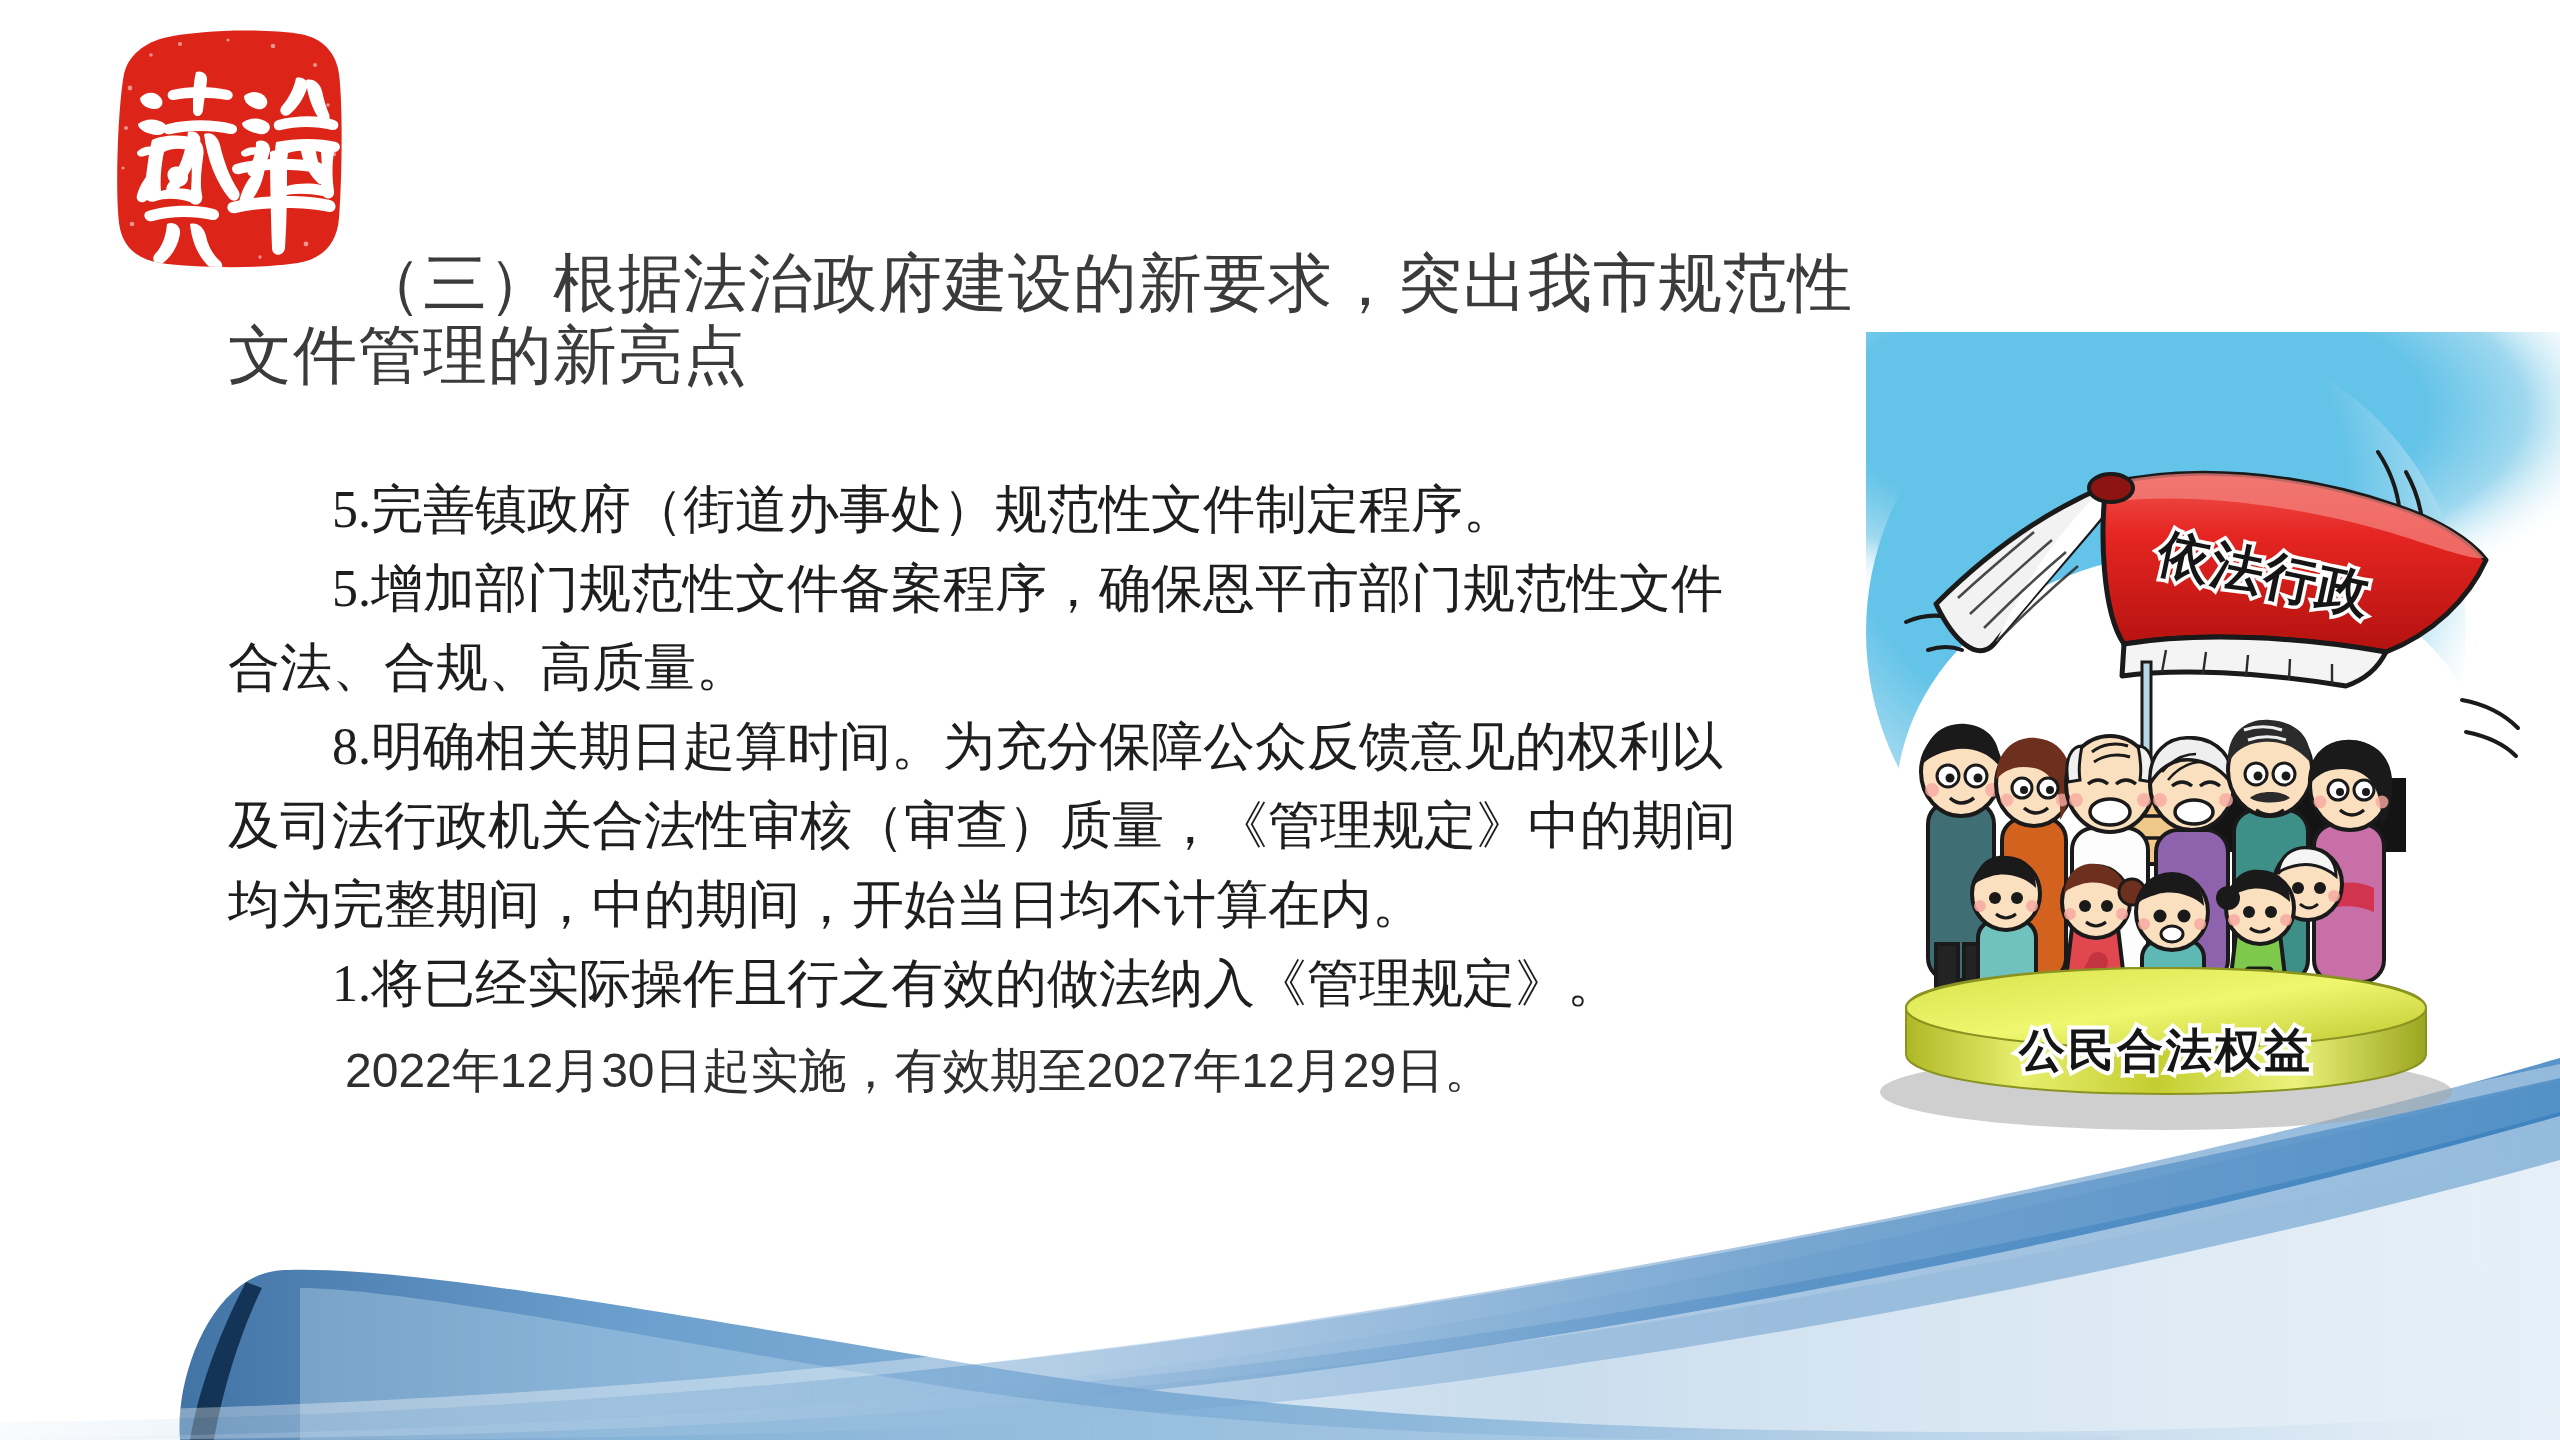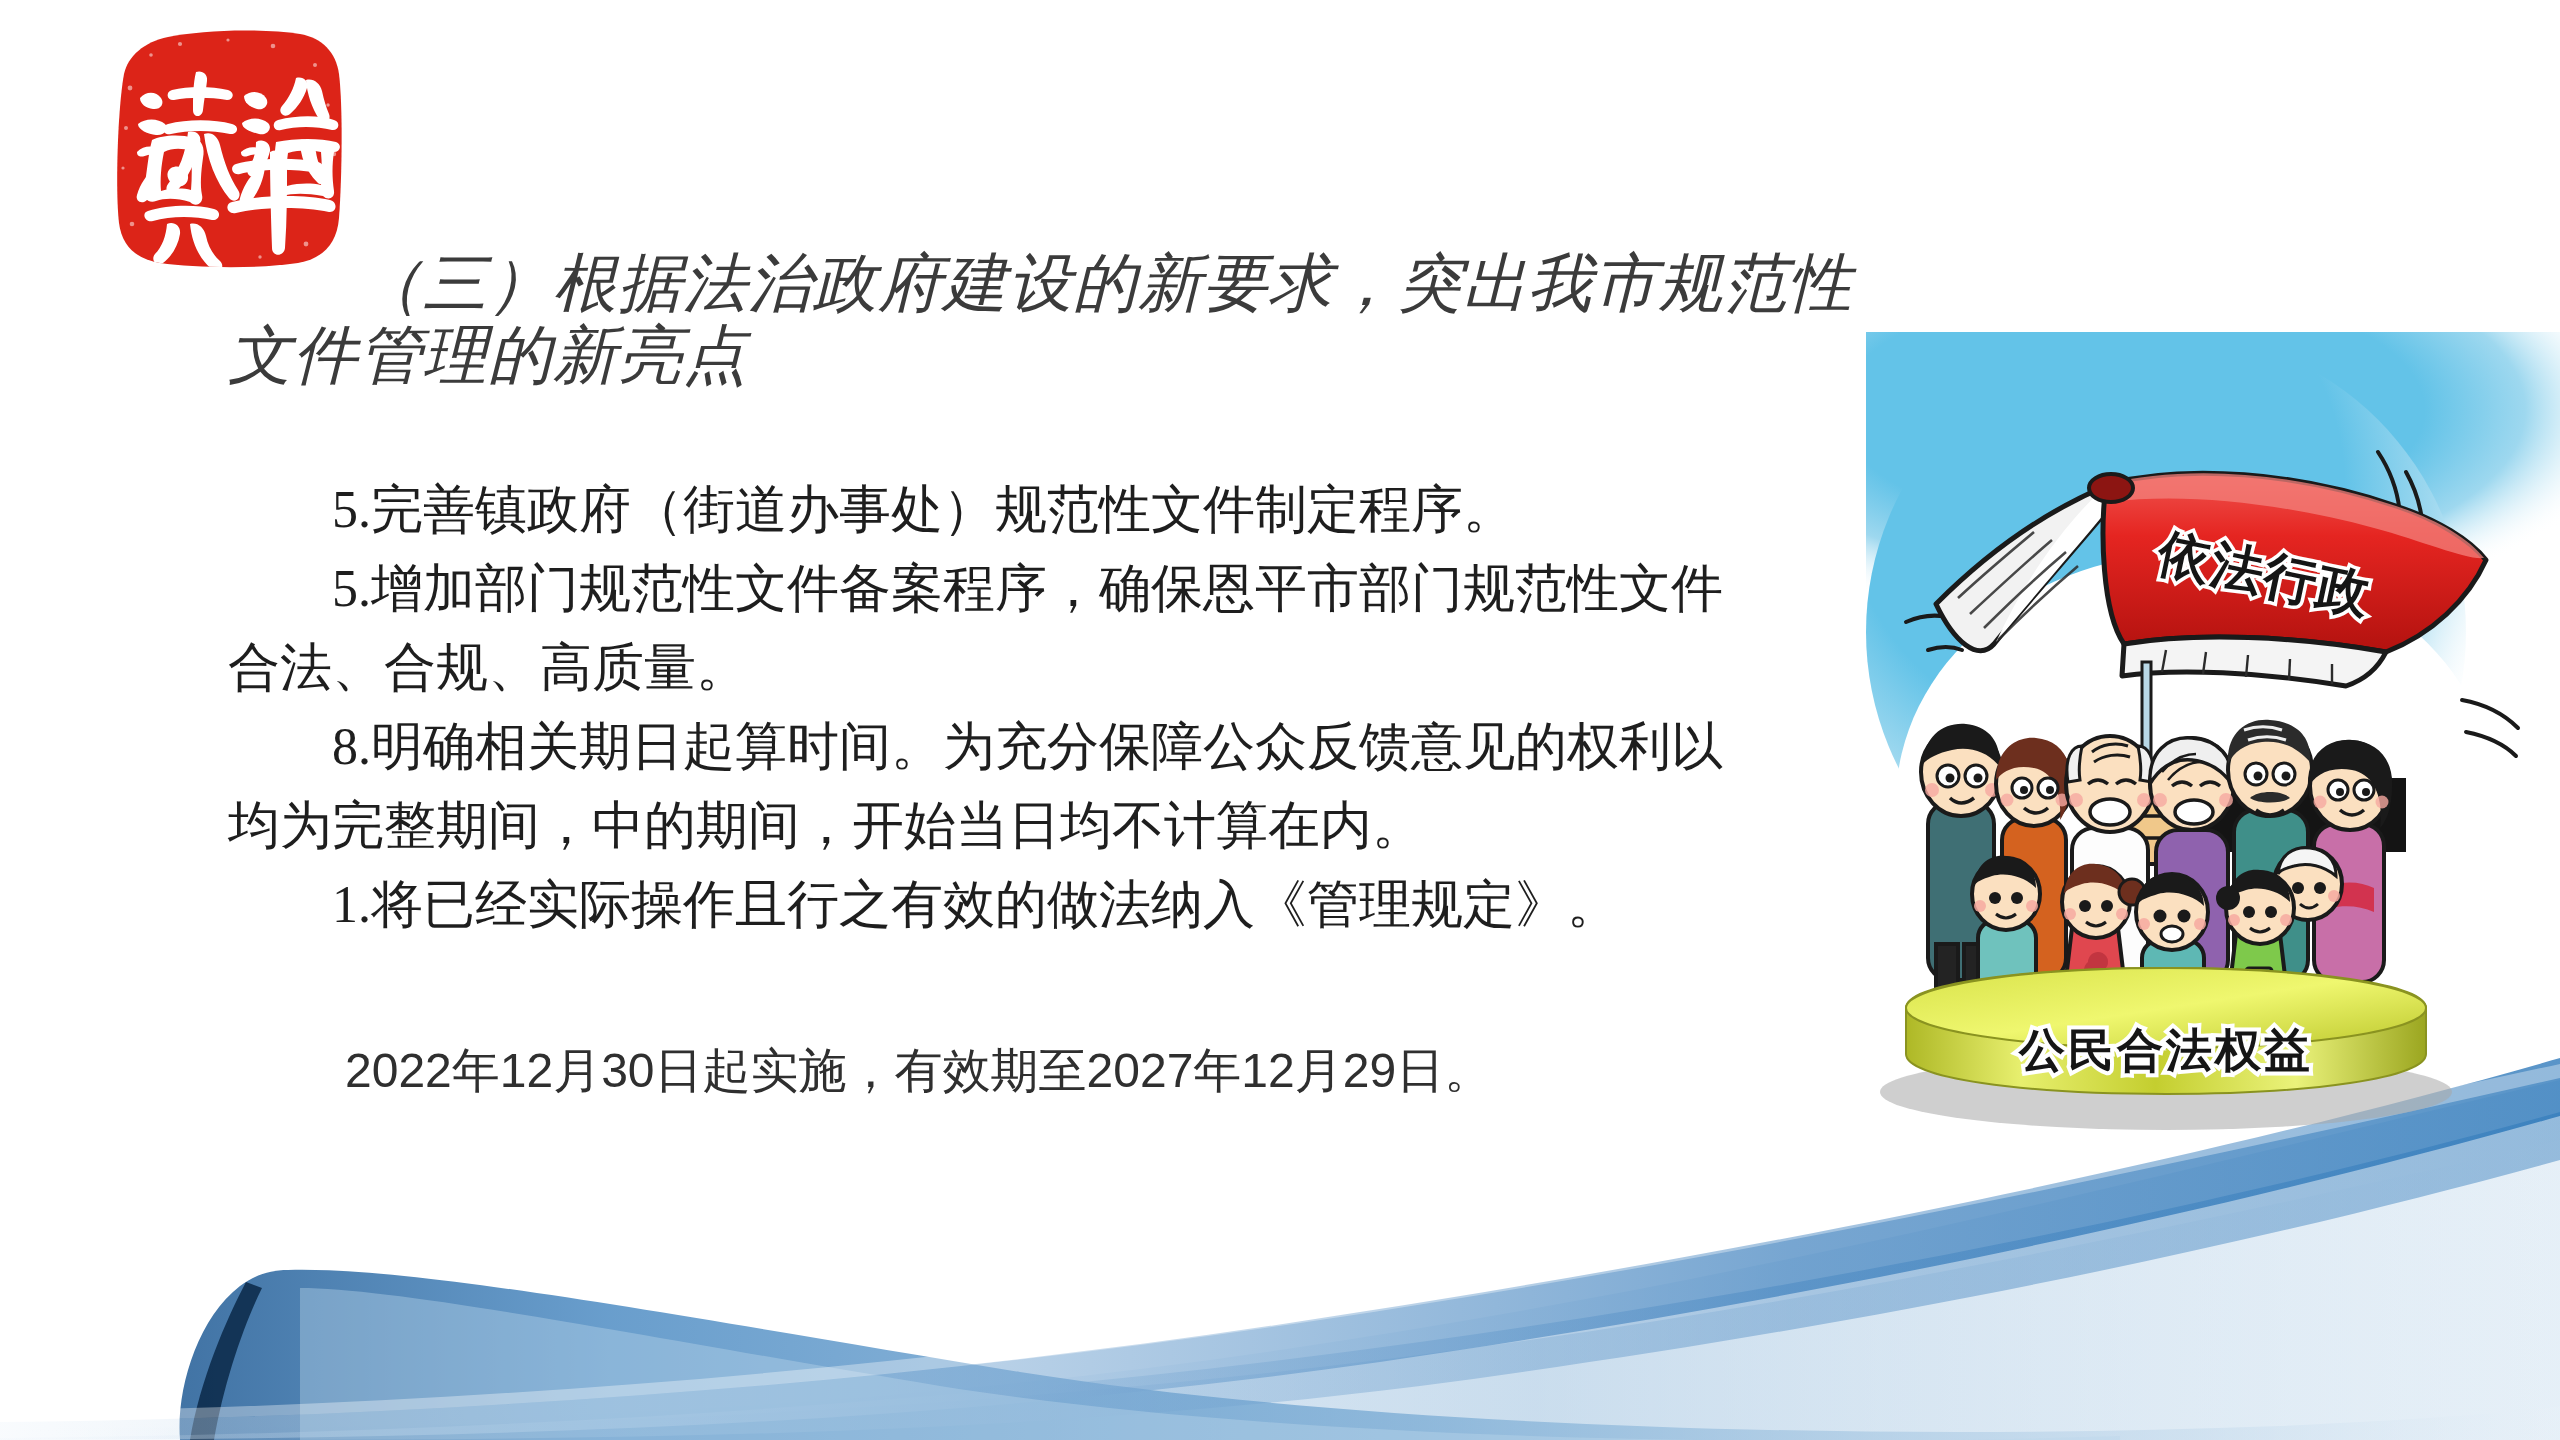--- a/index.html
+++ b/index.html
@@ -17,21 +17,20 @@
   .seal svg{display:block;width:100%;height:100%;}
 
   
   .title-block{
     position:absolute;left:228px;top:248px;width:1760px;
     font-size:64px;line-height:1.12;color:#3b3b3b;
     font-family:"Liberation Sans","DejaVu Sans",sans-serif;
     font-weight:400;letter-spacing:1px;
     white-space:pre-wrap;
     z-index:6;
-    font-style:italic;
   }
 
   
   .illus{
     position:absolute;left:1866px;top:332px;width:700px;height:800px;
     z-index:2;
   }
   .illus svg{display:block;width:100%;height:100%;}
 
   
@@ -441,20 +440,21 @@
   <div class="body-block">
     <div class="para">
       <div class="body-line">　　5.完善镇政府（街道办事处）规范性文件制定程序。</div>
     </div>
     <div class="para">
       <div class="body-line">　　5.增加部门规范性文件备案程序，确保恩平市部门规范性文件</div>
       <div class="body-line">合法、合规、高质量。</div>
     </div>
     <div class="para">
       <div class="body-line">　　8.明确相关期日起算时间。为充分保障公众反馈意见的权利以</div>
+      <div class="body-line">及司法行政机关合法性审核（审查）质量，《管理规定》中的期间</div>
       <div class="body-line">均为完整期间，中的期间，开始当日均不计算在内。</div>
     </div>
     <div class="para">
       <div class="body-line">　　1.将已经实际操作且行之有效的做法纳入《管理规定》。</div>
     </div>
   </div>
 
   <div class="date-line">2022年12月30日起实施，有效期至2027年12月29日。</div>
 
   <div class="waves">

